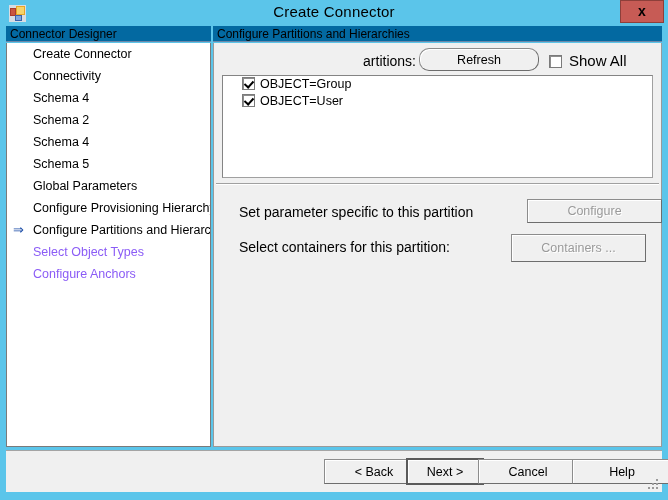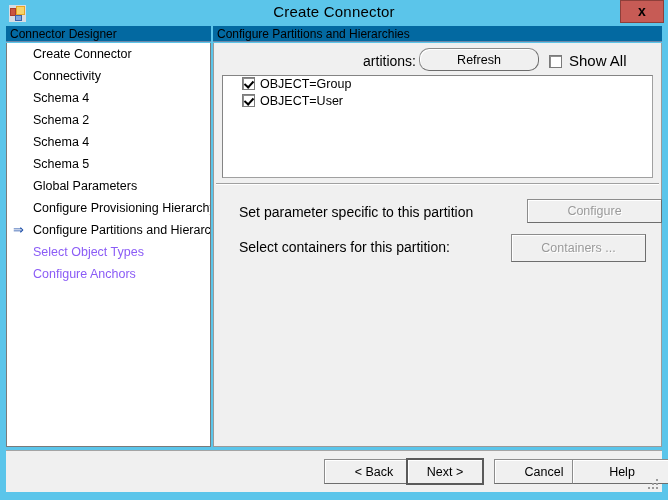--- a/index.html
+++ b/index.html
@@ -274,21 +274,21 @@
   }
   .footer-btn {
     position: absolute;
     top: 8px;
     width: 100px;
     height: 25px;
     font-size: 12.5px;
   }
   #back-button { left: 318px; }
   #next-button { left: 400px; top: 7px; height: 27px; width: 78px; }
-  #cancel-button { left: 488px; text-align: center; }
+  #cancel-button { left: 472px; text-align: center; }
   #help-button { left: 566px; }
 
   #resize-grip {
     position: absolute;
     right: 2px; bottom: 1px;
     width: 14px; height: 14px;
   }
 </style>
 </head>
 <body>

